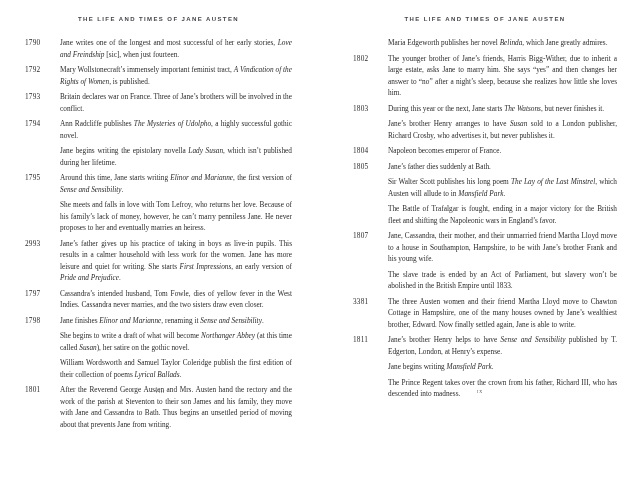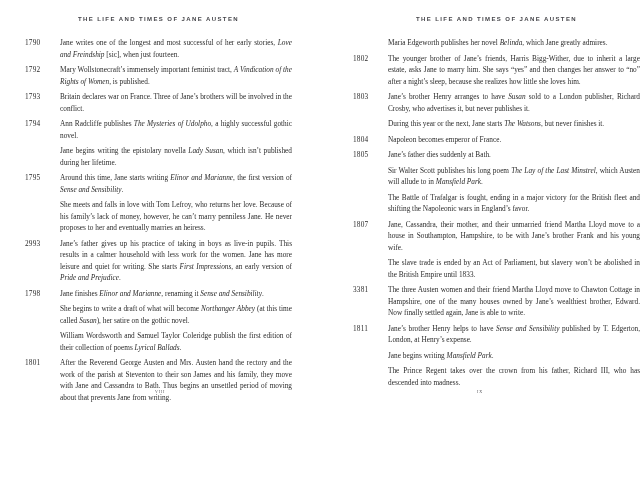--- a/index.html
+++ b/index.html
@@ -19,21 +19,21 @@
     color: #2b2b2b;
   }
   .page {
     position: relative;
     box-sizing: border-box;
     width: 320px;
     height: 412px;
     padding-top: 15px;
   }
   .page-left  { padding-left: 25px; padding-right: 28px; }
-  .page-right { padding-left: 33px; }
+  .page-right { padding-left: 33px; padding-right: 23px; }
   .running-head {
     text-align: center;
     font-family: "Liberation Sans", sans-serif;
     font-size: 6px;
     font-weight: 600;
     letter-spacing: 1.4px;
     color: #45454a;
     line-height: 8px;
     margin-bottom: 14px;
     white-space: nowrap;
@@ -106,20 +106,26 @@
             <p>She meets and falls in love with Tom Lefroy, who returns her love. Because of his family’s lack of money, however, he can’t marry penniless Jane. He never proposes to her and eventually marries an heiress.</p>
           </div>
         </div>
         <div class="entry">
           <div class="year">2993</div>
           <div class="body">
             <p>Jane’s father gives up his practice of taking in boys as live-in pupils. This results in a calmer household with less work for the women. Jane has more leisure and quiet for writing. She starts <i>First Impressions</i>, an early version of <i>Pride and Prejudice</i>.</p>
           </div>
         </div>
         <div class="entry">
+          <div class="year">1797</div>
+          <div class="body">
+            <p>Cassandra’s intended husband, Tom Fowle, dies of yellow fever in the West Indies. Cassandra never marries, and the two sisters draw even closer.</p>
+          </div>
+        </div>
+        <div class="entry">
           <div class="year">1798</div>
           <div class="body">
             <p>Jane finishes <i>Elinor and Marianne</i>, renaming it <i>Sense and Sensibility</i>.</p>
             <p>She begins to write a draft of what will become <i>Northanger Abbey</i> (at this time called <i>Susan</i>), her satire on the gothic novel.</p>
             <p>William Wordsworth and Samuel Taylor Coleridge publish the first edition of their collection of poems <i>Lyrical Ballads</i>.</p>
           </div>
         </div>
         <div class="entry">
           <div class="year">1801</div>
           <div class="body">
@@ -141,22 +147,22 @@
         </div>
         <div class="entry">
           <div class="year">1802</div>
           <div class="body">
             <p>The younger brother of Jane’s friends, Harris Bigg-Wither, due to inherit a large estate, asks Jane to marry him. She says “yes” and then changes her answer to “no” after a night’s sleep, because she realizes how little she loves him.</p>
           </div>
         </div>
         <div class="entry">
           <div class="year">1803</div>
           <div class="body">
+            <p>During this year or the next, Jane starts <i>The Watsons</i>, but never finishes it.</p>
             <p>Jane’s brother Henry arranges to have <i>Susan</i> sold to a London publisher, Richard Crosby, who advertises it, but never publishes it.</p>
-            <p>During this year or the next, Jane starts <i>The Watsons</i>, but never finishes it.</p>
           </div>
         </div>
         <div class="entry">
           <div class="year">1804</div>
           <div class="body">
             <p>Napoleon becomes emperor of France.</p>
           </div>
         </div>
         <div class="entry">
           <div class="year">1805</div>

